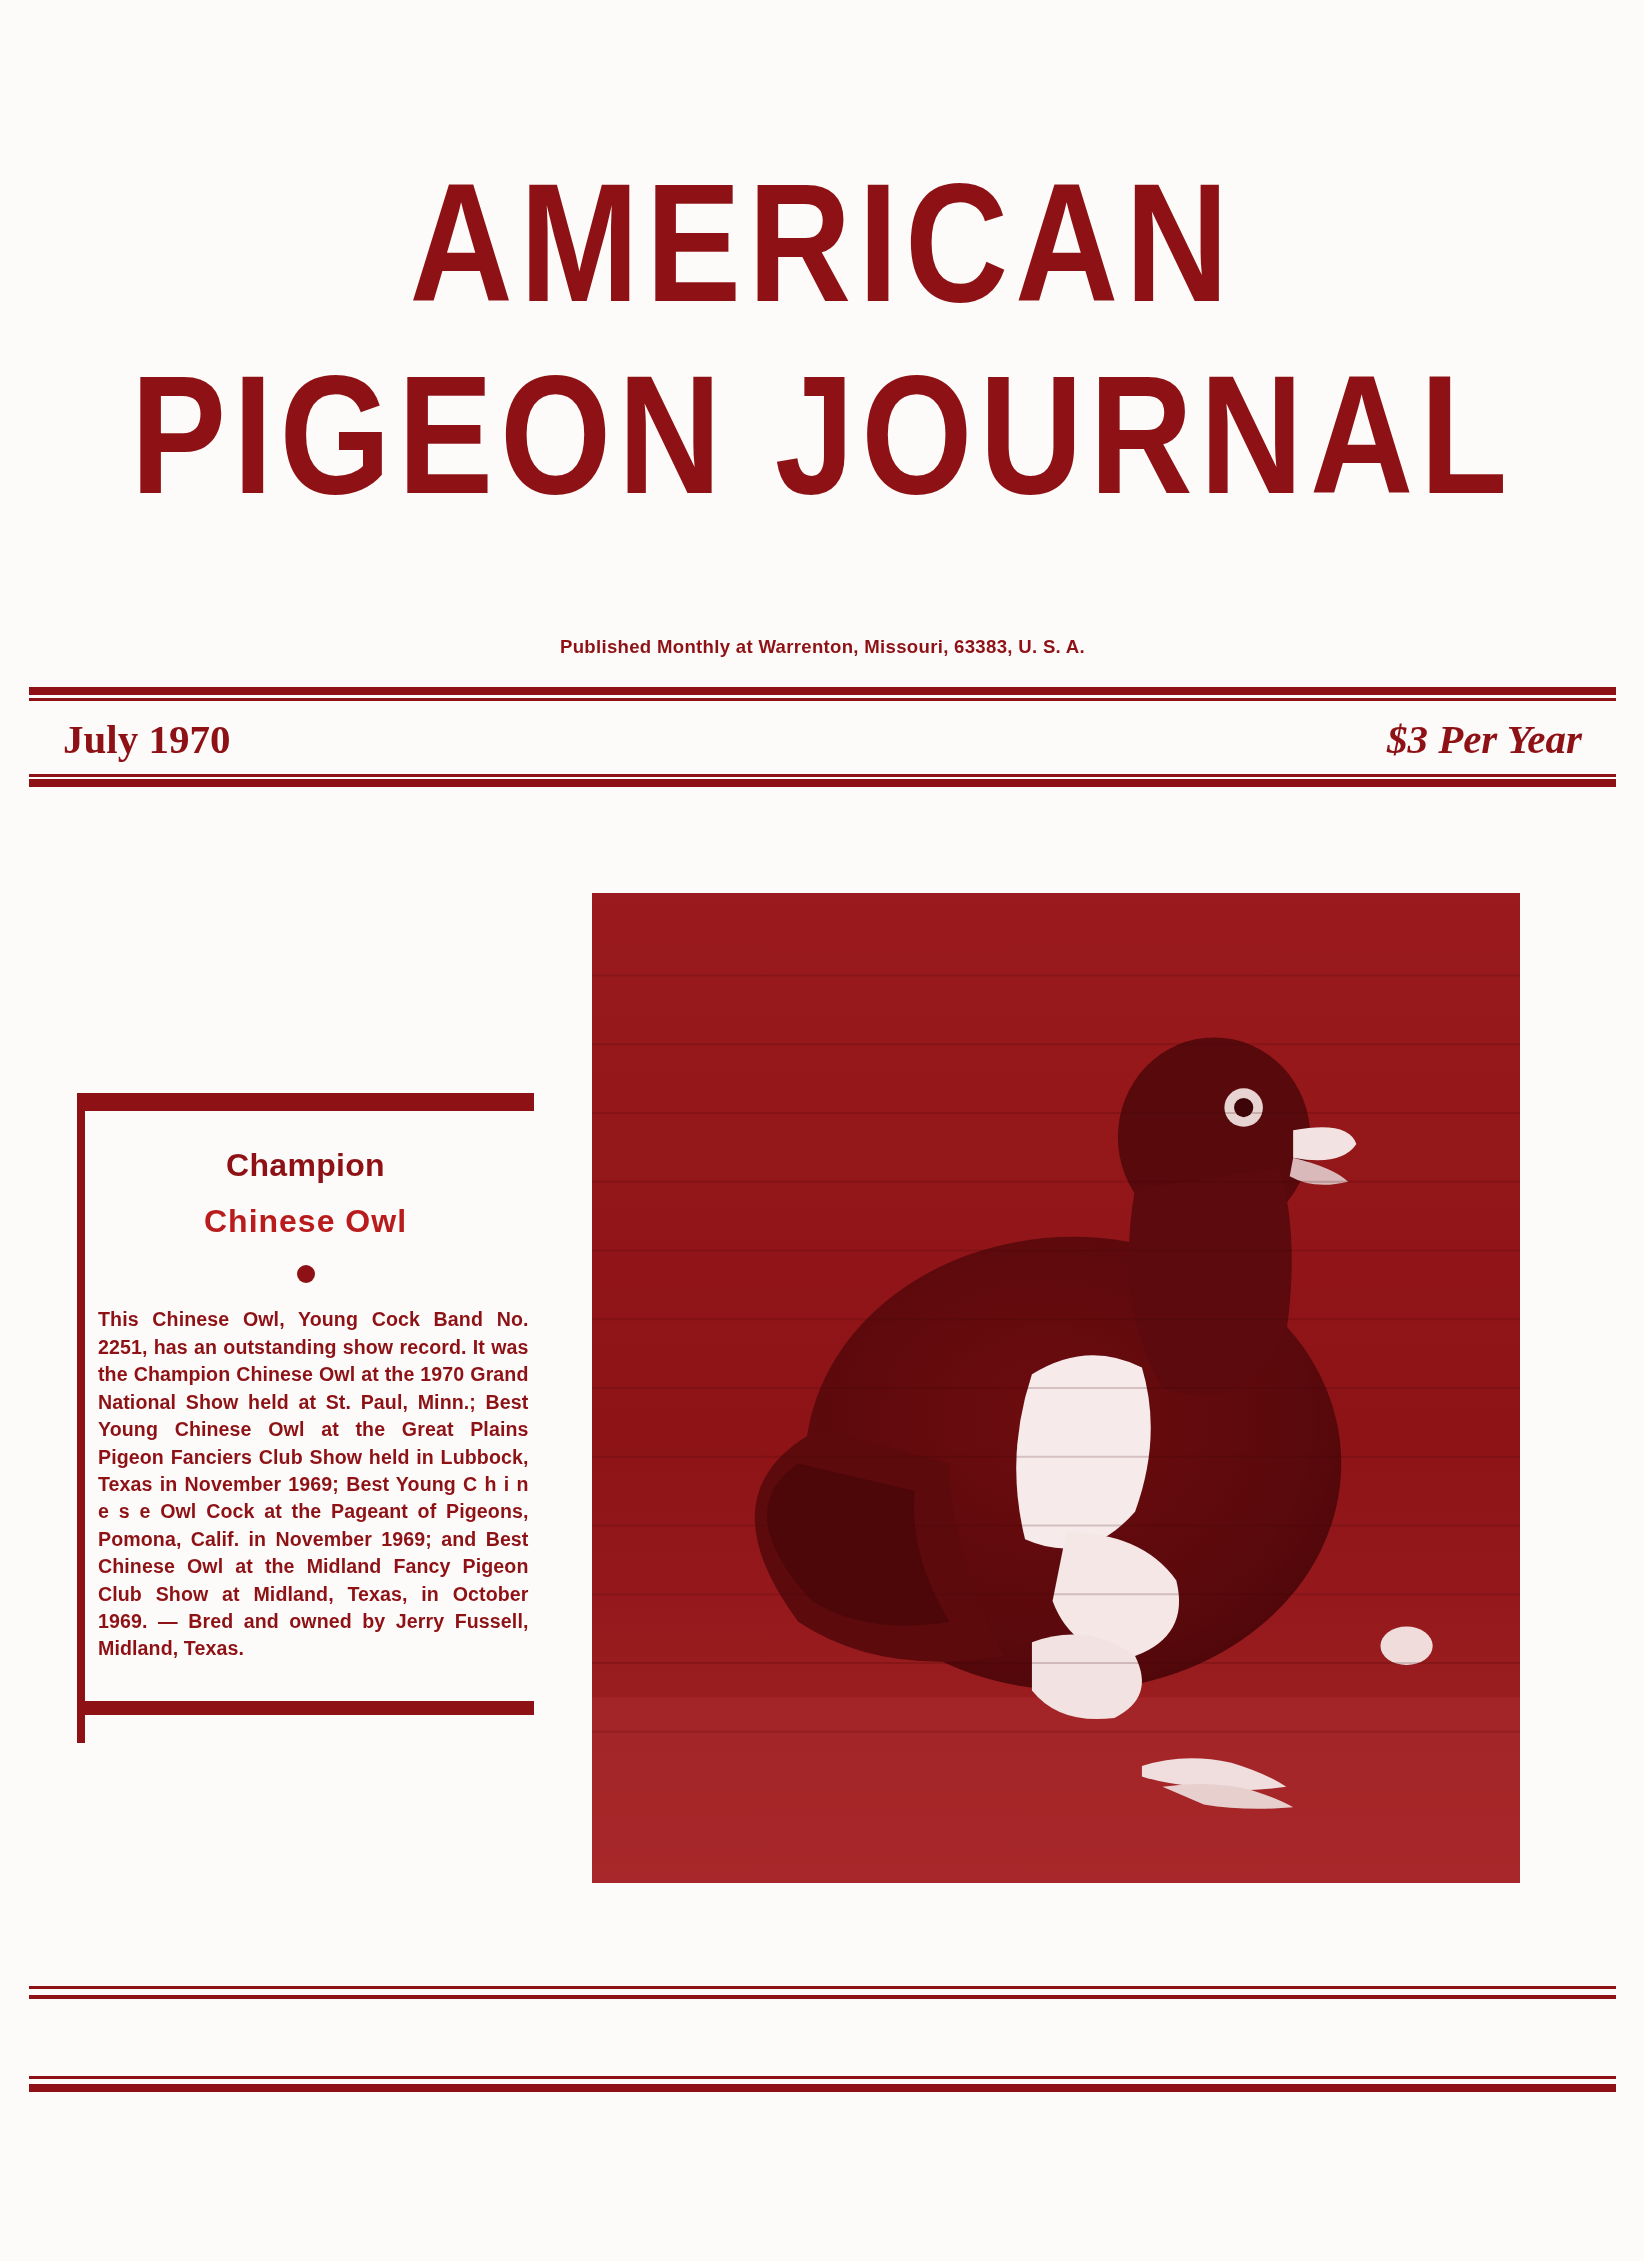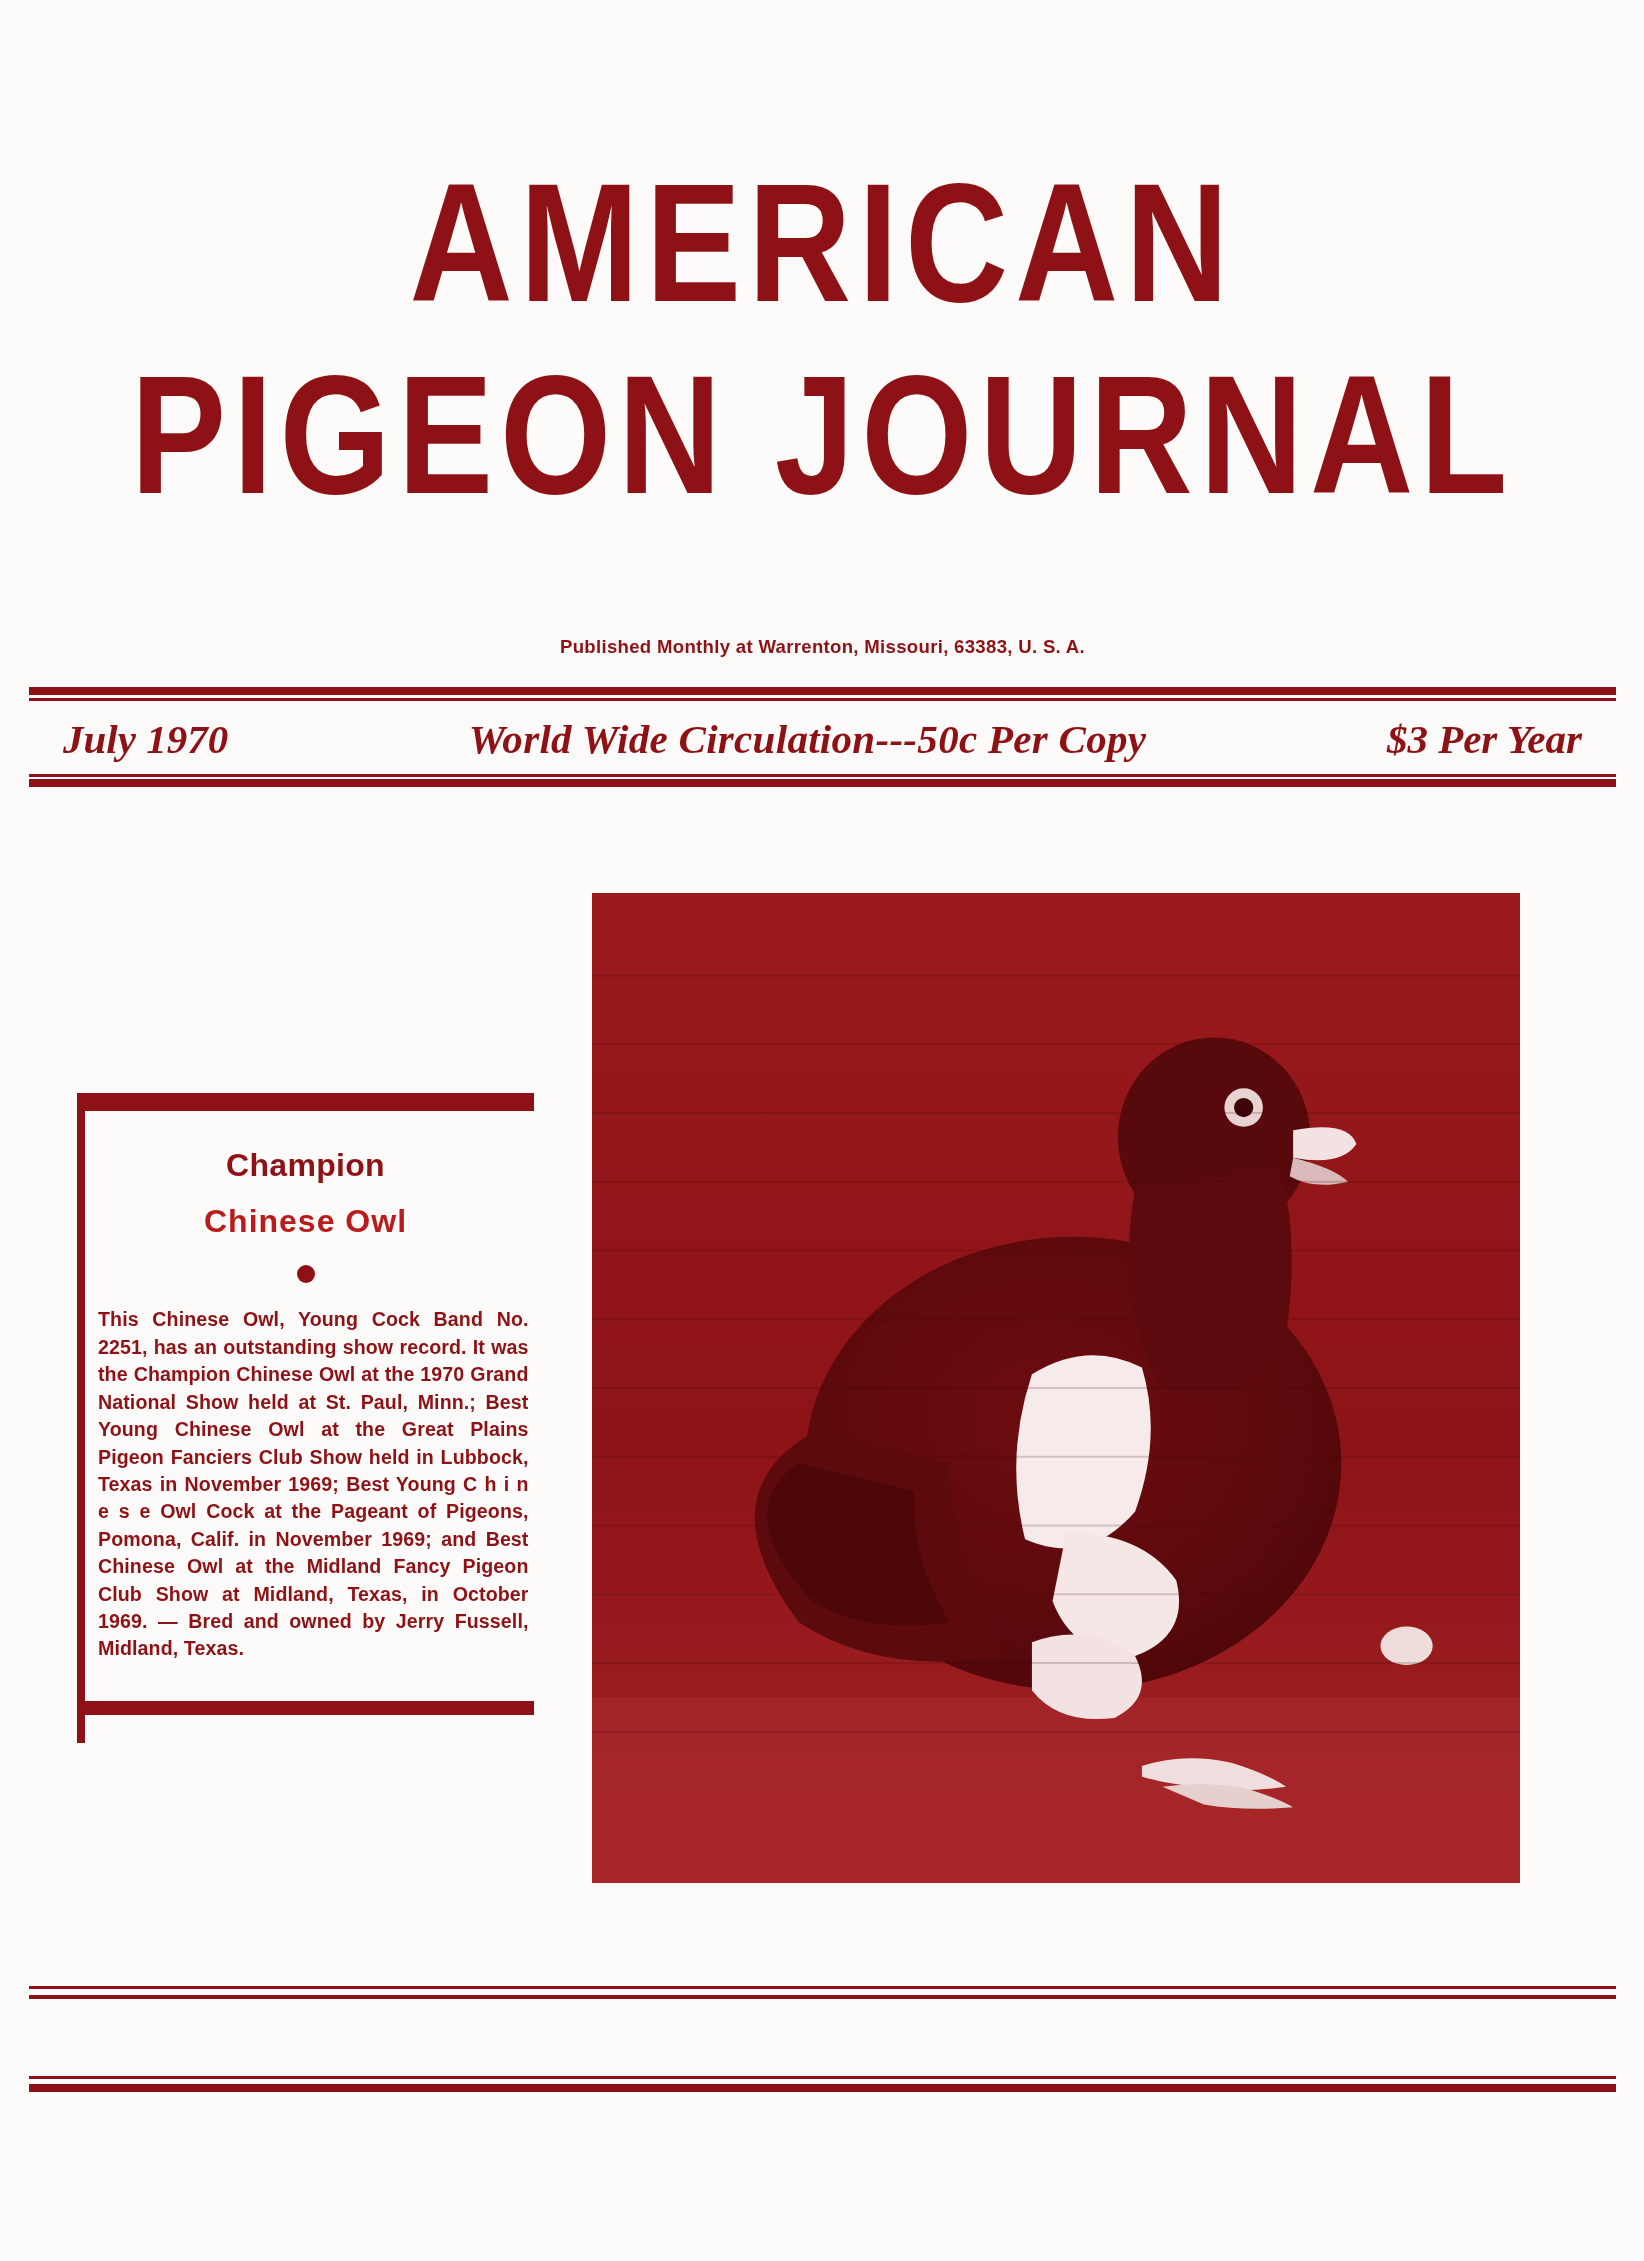--- a/index.html
+++ b/index.html
@@ -100,21 +100,20 @@
     width: 1587px;
     height: 63px;
     display: flex;
     align-items: center;
     justify-content: space-between;
     padding: 0 34px;
     box-sizing: border-box;
   }
   .issue-date {
     font-family: "Liberation Serif", serif;
-    font-style: italic;
     font-weight: bold;
     font-size: 41px;
     color: #8e1215;
   }
   .issue-circ {
     font-family: "Liberation Serif", serif;
     font-style: italic;
     font-weight: bold;
     font-size: 41px;
     color: #8e1215;
@@ -224,21 +223,20 @@
     <div class="title-line1">AMERICAN</div>
     <div class="title-line2">PIGEON JOURNAL</div>
   </div>
   <div class="published">Published Monthly at Warrenton, Missouri, 63383, U. S. A.</div>
 
   <div class="rule rule-top-thick"></div>
   <div class="rule rule-top-thin"></div>
 
   <div class="issue-bar">
     <div class="issue-date">July 1970</div>
-    <div class="issue-circ">World Wide Circulation---50c Per Copy</div>
     <div class="issue-price">$3 Per Year</div>
   </div>
 
   <div class="rule rule-mid-thin"></div>
   <div class="rule rule-mid-thick"></div>
 
   <div class="caption-block">
     <div class="cap-bar-top"></div>
     <div class="cap-side"></div>
     <div class="cap-title">Champion</div>

